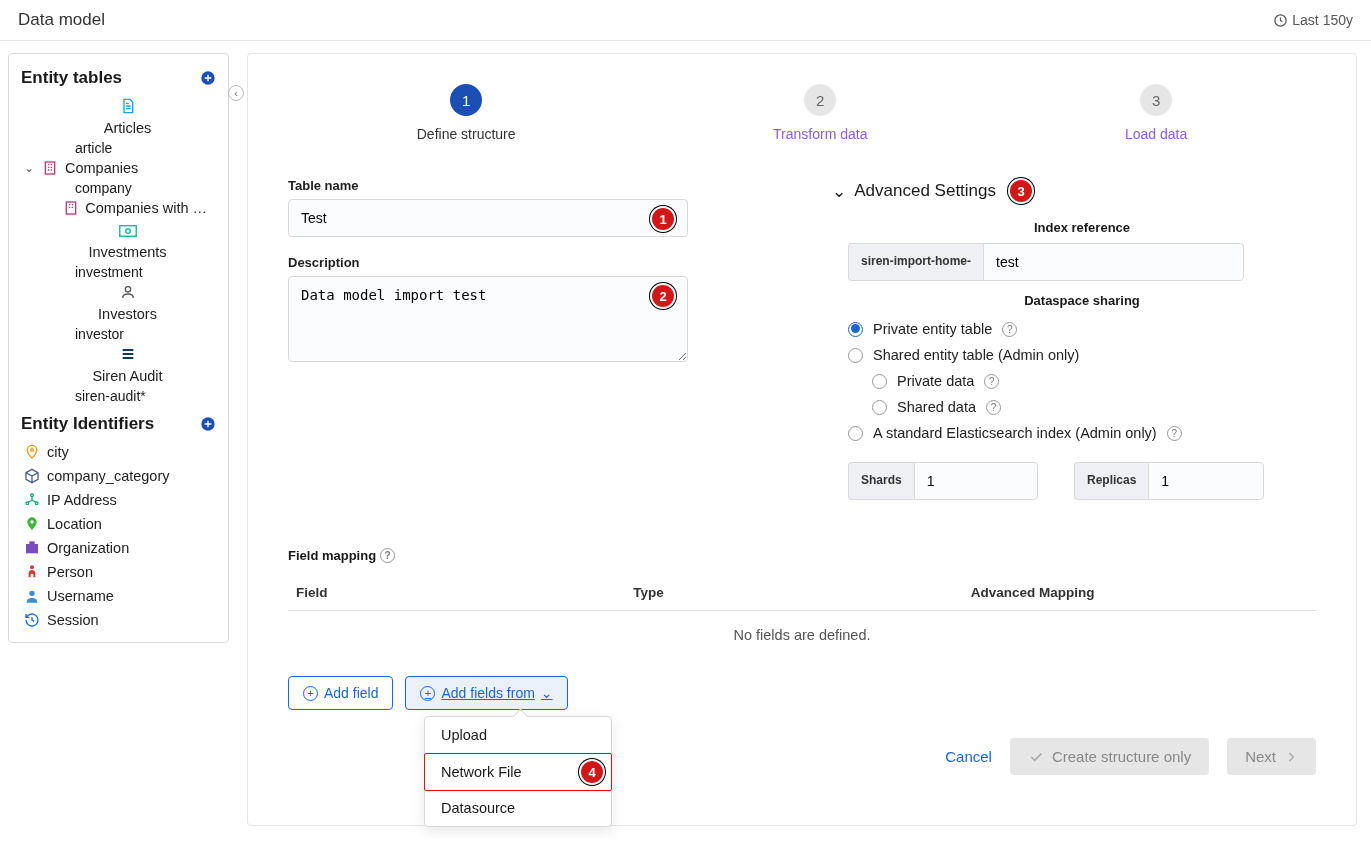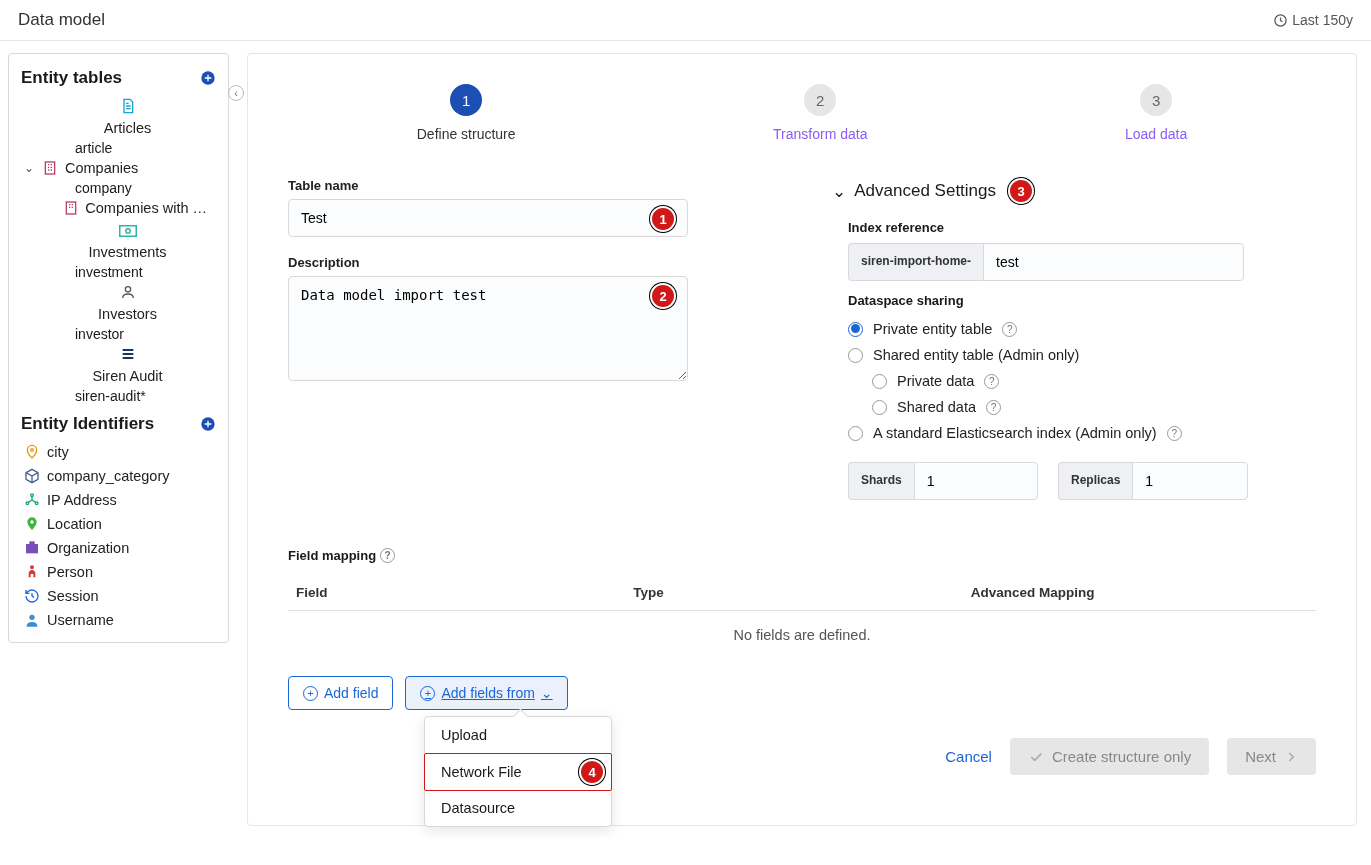--- a/index.html
+++ b/index.html
@@ -34,39 +34,39 @@
     .step-circle.active { background: #1b4fb3; color: #fff; }
     .step-circle.inactive { background: #e6e6e6; color: #666; }
     .step-label { font-size: 14px; color: #333; }
     .step-label.inactive { color: #8b5cf6; text-align: center; }
     
     .form-cols { display: flex; gap: 60px; }
     .col { flex: 1; min-width: 0; }
     
     .form-label { font-size: 13px; font-weight: 600; color: #222; margin-bottom: 6px; display: flex; align-items: center; gap: 4px; }
     .form-input { width: 100%; max-width: 400px; border: 1px solid #d9d9d9; border-radius: 4px; padding: 10px 12px; font-size: 14px; background: #fbfcfd; margin-bottom: 18px; }
-    .form-textarea { width: 100%; max-width: 400px; height: 105px; border: 1px solid #d9d9d9; border-radius: 4px; padding: 10px 12px; font-size: 14px; background: #fbfcfd; resize: both; }
+    .form-textarea { width: 100%; max-width: 400px; height: 86px; border: 1px solid #d9d9d9; border-radius: 4px; padding: 10px 12px; font-size: 14px; background: #fbfcfd; resize: both; }
     
     .rel-wrap { position: relative; max-width: 400px; }
     .callout { position: absolute; width: 26px; height: 26px; border-radius: 50%; background: #d11818; color: #fff; border: 2px solid #fff; box-shadow: 0 0 0 1px #000; display: flex; align-items: center; justify-content: center; font-size: 13px; font-weight: 700; }
     
     .adv-header { display: flex; align-items: center; gap: 8px; font-size: 17px; margin-bottom: 16px; position: relative; }
-    .adv-label-group { font-size: 13px; font-weight: 600; margin-bottom: 8px; margin-top: 1px; }
+    .adv-label-group { font-size: 13px; font-weight: 600; margin-bottom: 8px; margin-top: 1px; text-align: center; }
     .addon-group { display: flex; max-width: 396px; margin-bottom: 12px; }
     .addon { background: #eef0f3; border: 1px solid #d9d9d9; border-right: none; padding: 10px 12px; border-radius: 4px 0 0 4px; font-size: 12px; font-weight: 600; color: #333; }
     .addon-input { flex: 1; border: 1px solid #d9d9d9; border-radius: 0 4px 4px 0; padding: 10px 12px; font-size: 14px; background: #fbfcfd; min-width: 0; }
     
     .radio-row { display: flex; align-items: center; gap: 10px; padding: 5px 0; font-size: 14.5px; color: #222; }
     .radio-row.indent { margin-left: 24px; }
     .radio { width: 15px; height: 15px; border-radius: 50%; border: 1.5px solid #999; display: inline-block; position: relative; flex-shrink: 0; }
     .radio.checked { border-color: #1b66d6; }
     .radio.checked::after { content: ""; width: 9px; height: 9px; background: #1b66d6; border-radius: 50%; position: absolute; top: 1.5px; left: 1.5px; }
     .help-q { width: 15px; height: 15px; border: 1px solid #999; color: #777; border-radius: 50%; display: inline-flex; align-items: center; justify-content: center; font-size: 10px; }
     
-    .shards-row { display: flex; gap: 20px; margin-top: 16px; }
+    .shards-row { display: flex; gap: 36px; margin-top: 16px; }
     .shards-row .addon-group { max-width: 190px; }
     
     .field-mapping-label { display: flex; align-items: center; gap: 4px; font-size: 13px; font-weight: 600; margin-top: 36px; margin-bottom: 12px; }
     .mapping-table { width: 100%; }
     .mapping-head { display: flex; border-bottom: 1px solid #e0e0e0; padding: 10px 8px; font-size: 13.5px; font-weight: 600; color: #333; }
     .mapping-head .c1 { flex: 1; }
     .mapping-head .c2 { flex: 1; }
     .mapping-head .c3 { flex: 1; }
     .mapping-empty { text-align: center; padding: 16px; color: #555; font-size: 14.5px; border-bottom: 1px solid transparent; }
     
@@ -245,36 +245,36 @@
         <span class="ic">
             <svg width="14" height="16" viewBox="0 0 20 24" fill="#d13b3b">
               <circle cx="10" cy="5" r="3"></circle>
               <path d="M10 9c-3 0-5 2-5 5v6h3v-5h4v5h3v-6c0-3-2-5-5-5z"></path>
             </svg>
           </span>
         <span class="label">Person</span>
       </div>
       <div class="tree-item">
         <span class="ic">
+            <svg width="16" height="16" viewBox="0 0 24 24" fill="#3b8dd6">
+              <circle cx="12" cy="8" r="4"></circle>
+              <path d="M4 21c0-4 4-6 8-6s8 2 8 6v1H4z"></path>
+            </svg>
+          </span>
+        <span class="label">Username</span>
+      </div>
+      <div class="tree-item">
+        <span class="ic">
             <svg width="16" height="16" viewBox="0 0 24 24" fill="none" stroke="#1b66d6" stroke-width="2">
               <path d="M3 12a9 9 0 1 0 3-6.7L3 8"></path>
               <path d="M3 3v5h5"></path>
               <path d="M12 8v4l3 2"></path>
             </svg>
           </span>
         <span class="label">Session</span>
-      </div>
-      <div class="tree-item">
-        <span class="ic">
-            <svg width="16" height="16" viewBox="0 0 24 24" fill="#3b8dd6">
-              <circle cx="12" cy="8" r="4"></circle>
-              <path d="M4 21c0-4 4-6 8-6s8 2 8 6v1H4z"></path>
-            </svg>
-          </span>
-        <span class="label">Username</span>
       </div>
     </div>
   </div>
 
   <div class="collapse-handle">‹</div>
 
   <div class="main">
     <div class="stepper">
       <div class="step">
         <div class="step-circle active">1</div>

